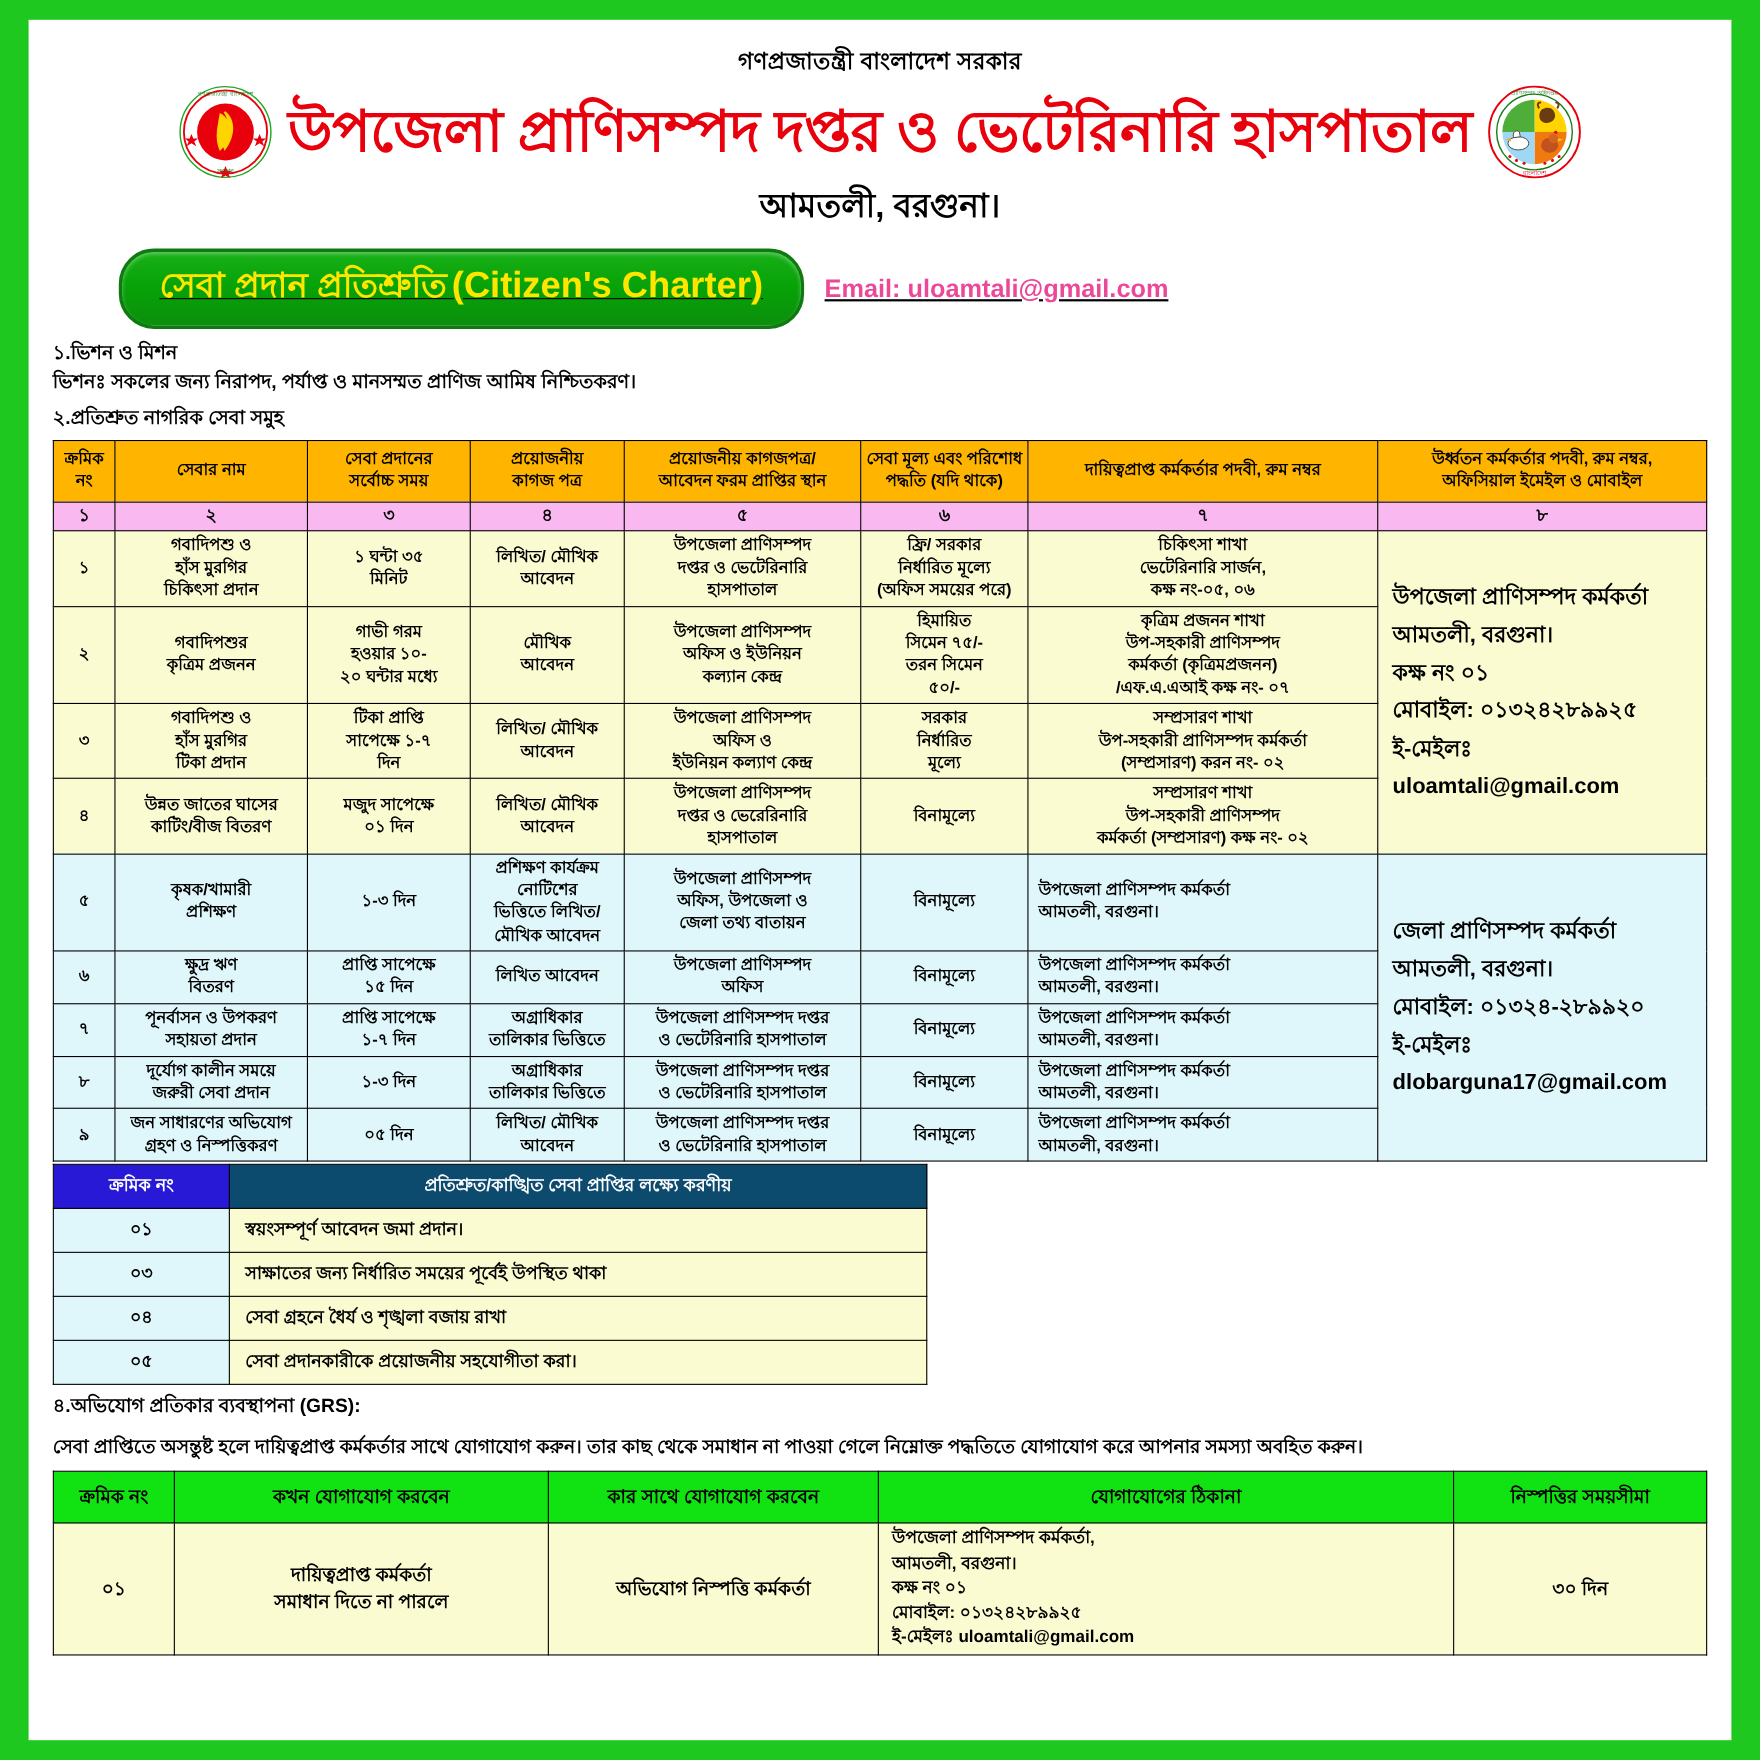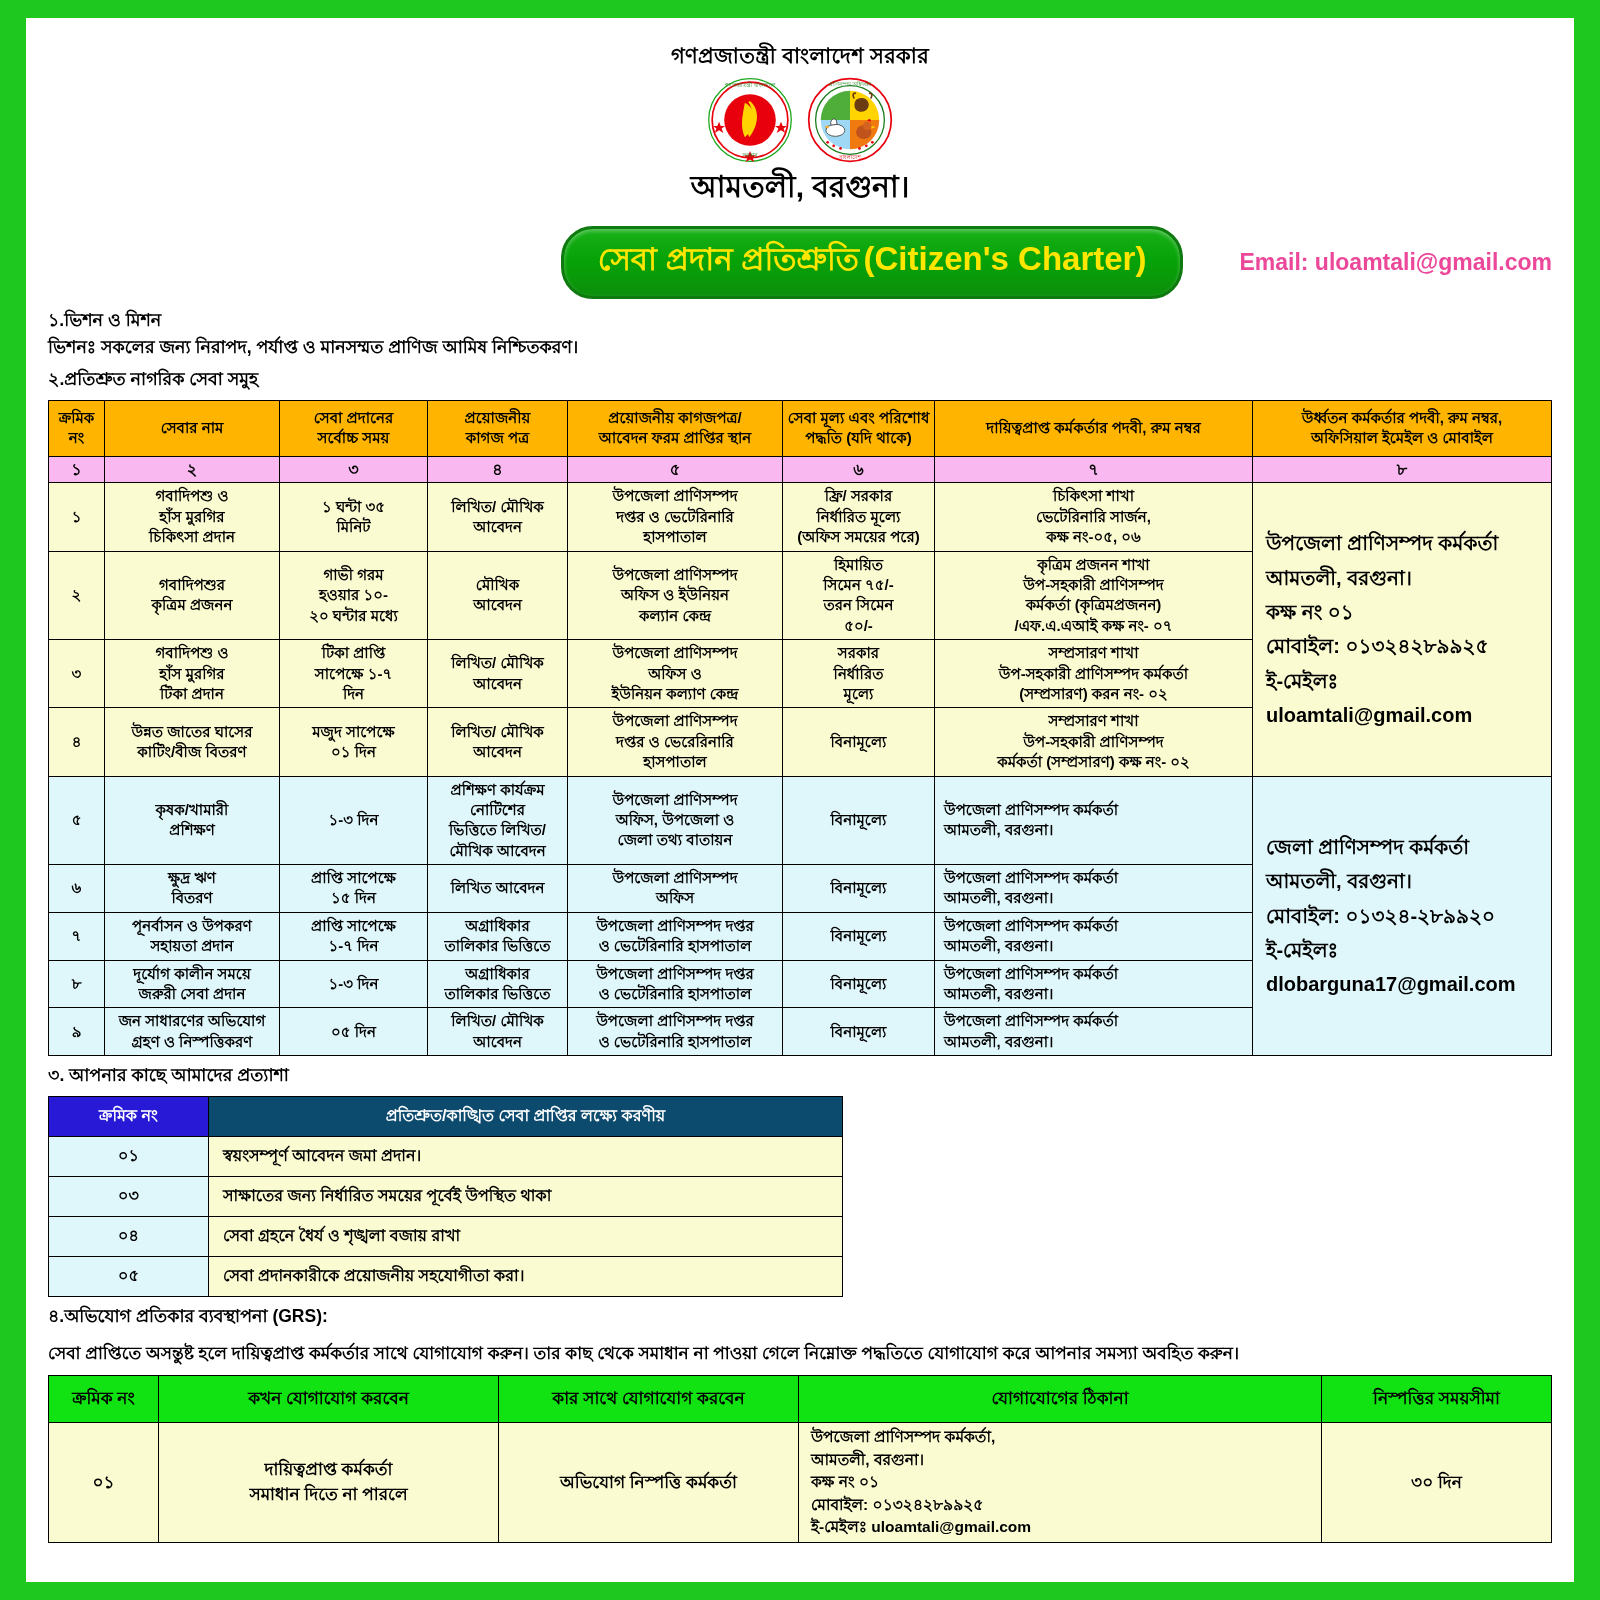--- a/index.html
+++ b/index.html
@@ -52,24 +52,25 @@
   }
 
   
   .logo { flex: 0 0 auto; }
   .logo svg { display: block; }
 
   
   .banner-row {
     display: flex;
     align-items: center;
-    justify-content: flex-end;
-    gap: 56px;
+    justify-content: flex-start;
+    gap: 19px;
     margin-top: 12px;
     padding-left: 60px;
+    text-decoration: underline;
   }
   .charter-pill {
     background: linear-gradient(180deg,#18b018 0%, #07a307 45%, #0b8f0b 100%);
     border: 3px solid #0f7a0f;
     border-radius: 32px;
     padding: 6px 34px 9px 34px;
     box-shadow: inset 0 2px 4px rgba(255,255,255,.35);
   }
   .charter-pill .bn {
     color: #ffe600;
@@ -189,20 +190,21 @@
         <g fill="#e8000d">
           <polygon points="14,52 16,57 21,57 17,60 19,65 14,62 9,65 11,60 7,57 12,57"></polygon>
           <polygon points="86,52 88,57 93,57 89,60 91,65 86,62 81,65 83,60 79,57 84,57"></polygon>
           <polygon points="50,86 52,91 57,91 53,94 55,99 50,96 45,99 47,94 43,91 48,91"></polygon>
         </g>
         <text x="50" y="12" font-size="6.5" fill="#1a7d1a" text-anchor="middle" font-family="DejaVu Sans, sans-serif">গণপ্রজাতন্ত্রী বাংলাদেশ</text>
         <text x="50" y="93" font-size="6.5" fill="#1a7d1a" text-anchor="middle" font-family="DejaVu Sans, sans-serif">সরকার</text>
       </svg>
     </span>
 
+    <div class="main-title">উপজেলা প্রাণিসম্পদ দপ্তর ও ভেটেরিনারি হাসপাতাল</div>
 
     <span class="logo">
       <svg width="86" height="86" viewBox="0 0 100 100">
         <circle cx="50" cy="50" r="48" fill="#fff" stroke="#e8000d" stroke-width="2"></circle>
         <circle cx="50" cy="50" r="40" fill="#fff" stroke="#1a7d1a" stroke-width="1.5"></circle>
         <path d="M50 50 L50 16 A34 34 0 0 1 84 50 Z" fill="#ffd400"></path>
         <path d="M50 50 L84 50 A34 34 0 0 1 50 84 Z" fill="#f07a10"></path>
         <path d="M50 50 L50 84 A34 34 0 0 1 16 50 Z" fill="#9fd8f5"></path>
         <path d="M50 50 L16 50 A34 34 0 0 1 50 16 Z" fill="#4fae3a"></path>
         <path d="M58 26 c5 -3 11 -2 13 3 c2 4 0 8 -3 10 c-3 2 -8 2 -11 -1 c-3 -3 -2 -10 1 -12 z" fill="#6b3b12"></path>
@@ -357,21 +359,20 @@
           <td>জন সাধারণের অভিযোগ<br>গ্রহণ ও নিস্পত্তিকরণ</td>
           <td>০৫ দিন</td>
           <td>লিখিত/ মৌখিক<br>আবেদন</td>
           <td>উপজেলা প্রাণিসম্পদ দপ্তর<br>ও ভেটেরিনারি হাসপাতাল</td>
           <td>বিনামূল্যে</td>
           <td class="left">উপজেলা প্রাণিসম্পদ কর্মকর্তা<br>আমতলী, বরগুনা।</td>
         </tr>
       </tbody>
   </table>
 
-  <div class="sec-head">৩. আপনার কাছে আমাদের প্রত্যাশা</div>
   <table class="t-exp">
     <thead>
         <tr id="ex-head">
           <th class="c1">ক্রমিক নং</th>
           <th class="c2">প্রতিশ্রুত/কাঙ্খিত সেবা প্রাপ্তির লক্ষ্যে করণীয়</th>
         </tr>
       </thead>
     <tbody id="ex-body">
         <tr>
           <td class="c1">০১</td>

